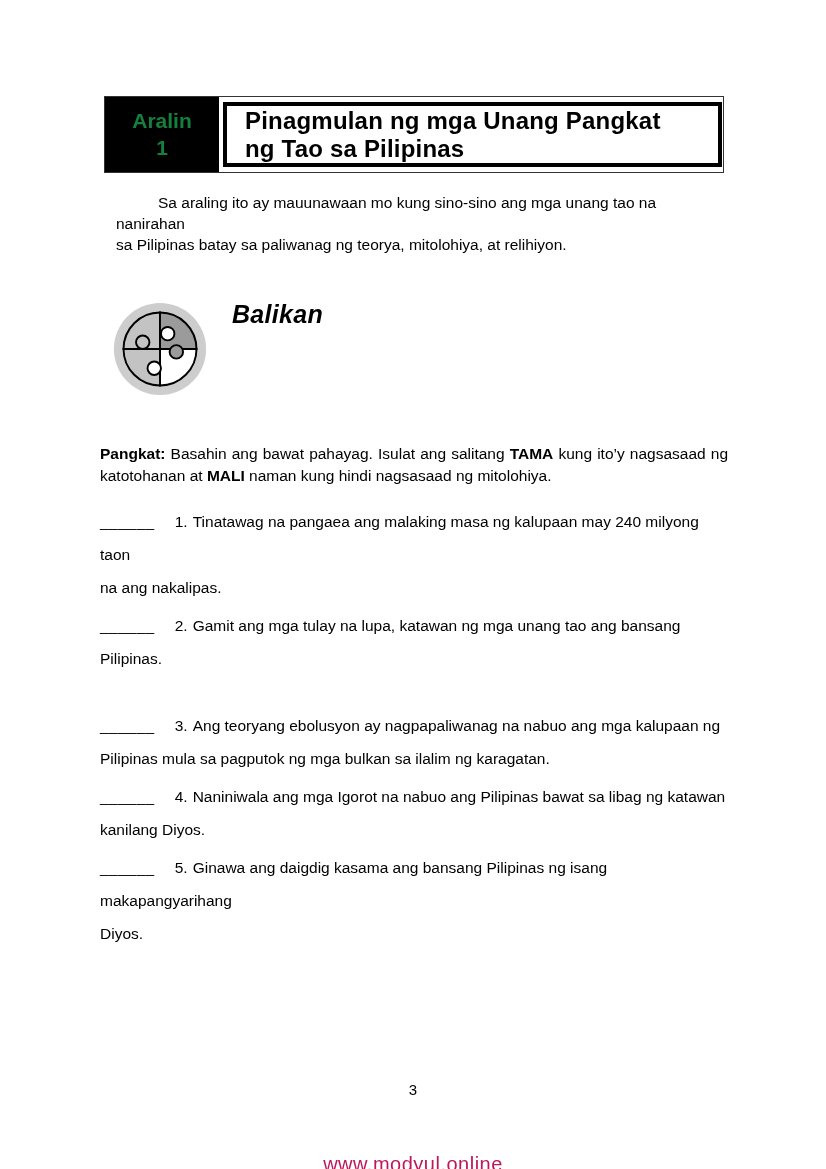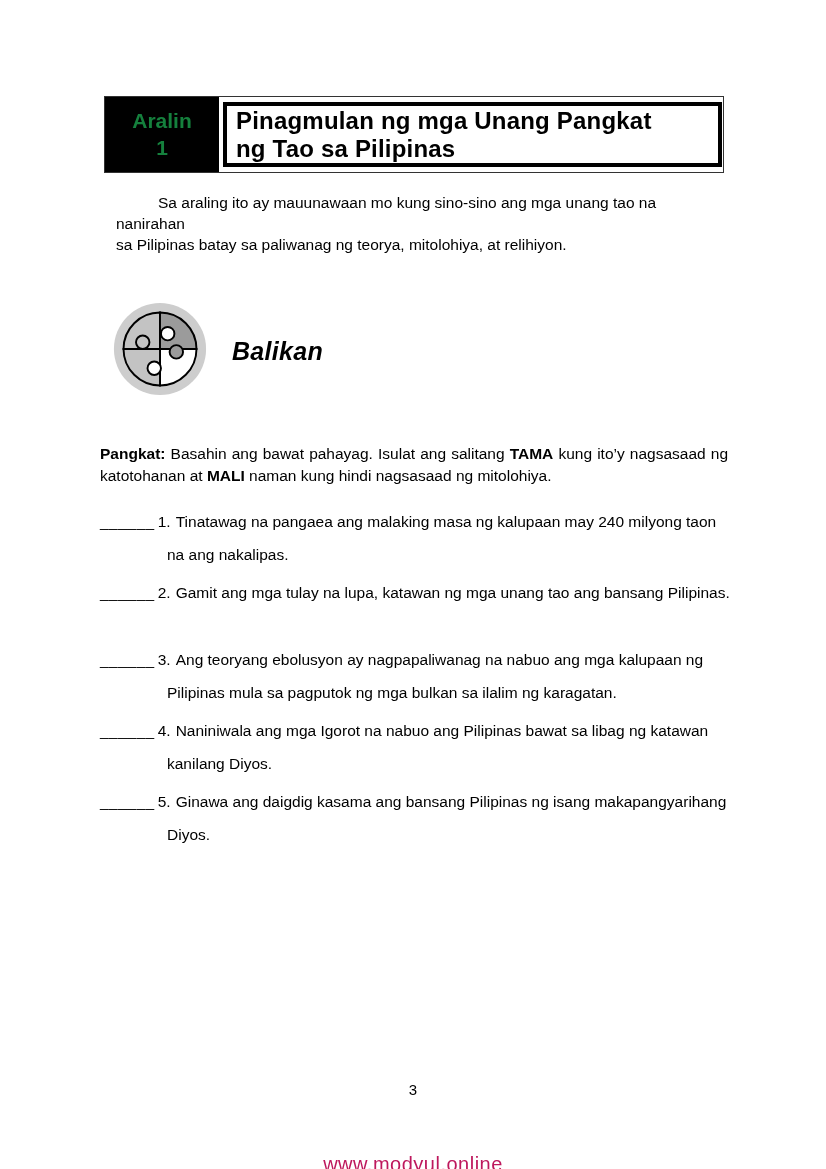--- a/index.html
+++ b/index.html
@@ -38,21 +38,21 @@
   }
   .header-gap { width: 4px; background: #fff; flex-shrink: 0; }
   .header-right { flex: 1; box-sizing: border-box; padding: 5px 1px 5px 0; }
   .title-box {
     border: 4px solid #000;
     height: 100%;
     box-sizing: border-box;
     display: flex;
     flex-direction: column;
     justify-content: center;
-    padding-left: 9px;
+    padding-left: 18px;
     font-weight: bold;
     font-size: 24px;
     line-height: 28px;
     letter-spacing: 0.2px;
   }
 
   
   .intro {
     position: absolute;
     top: 192px; left: 116px;
@@ -60,21 +60,20 @@
     font-size: 15.5px;
     line-height: 21px;
   }
   .intro .indent { text-indent: 42px; }
 
   
   .section-head {
     position: absolute;
     top: 300px; left: 112px;
     display: flex;
-    align-items: center;
     gap: 24px;
   }
   .section-title {
     font-size: 25px;
     font-weight: bold;
     font-style: italic;
     letter-spacing: 0.3px;
   }
 
   
@@ -91,22 +90,22 @@
   
   .quiz {
     position: absolute;
     top: 505px; left: 100px;
     width: 632px;
     font-size: 15.5px;
     line-height: 33px;
   }
   .quiz-item { margin-bottom: 5px; }
   .quiz-item.extra-gap { margin-bottom: 34px; }
-  .q-line2 { margin-left: 67px; }
-  .q-blank { letter-spacing: 0.5px; margin-right: 3px; }
+  .q-line2 { }
+  .q-blank { letter-spacing: 0.5px; margin-right: 20px; }
   .q-num { margin-right: 5px; }
 
   
   .page-number {
     position: absolute;
     top: 1081px; left: 0;
     width: 100%;
     text-align: center;
     font-size: 15px;
   }

